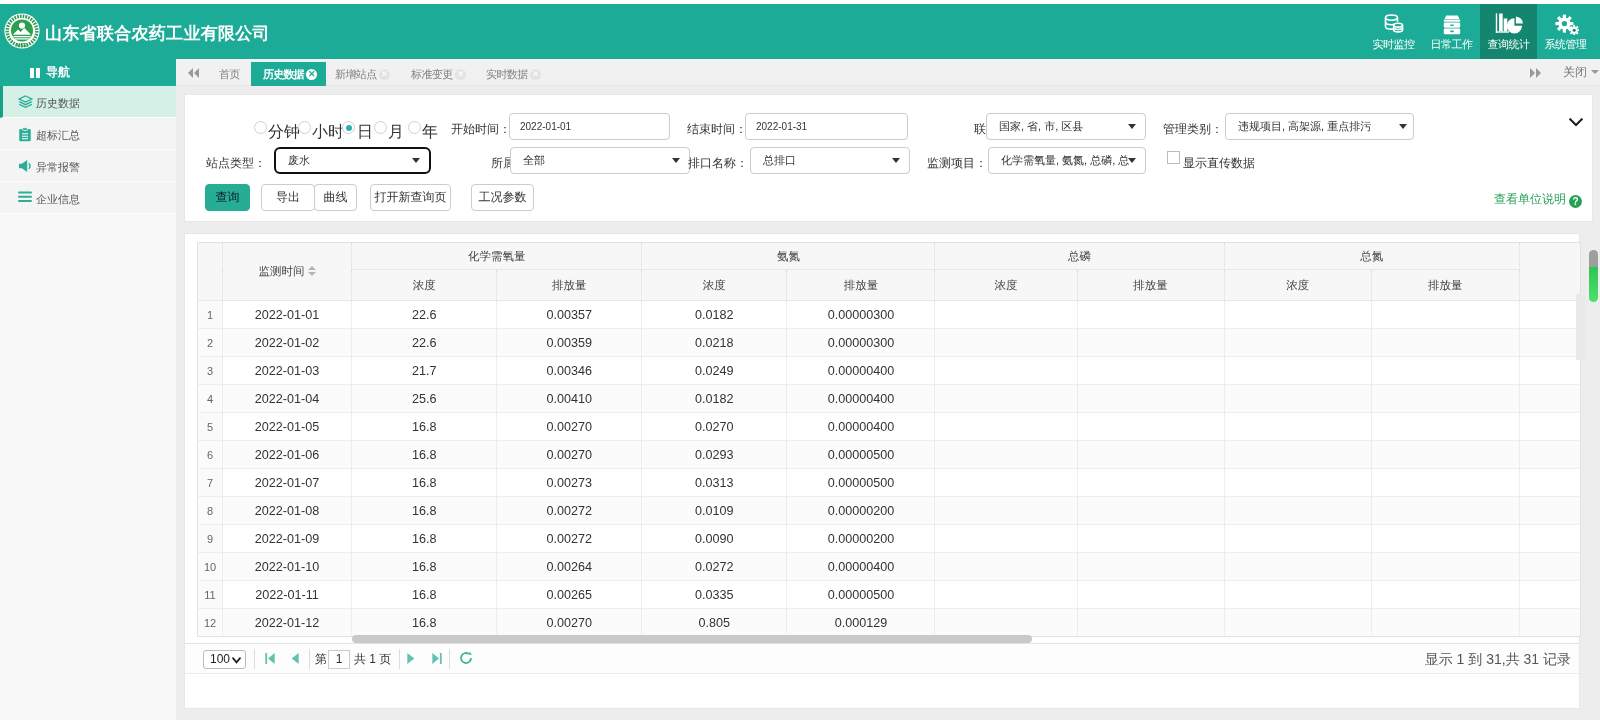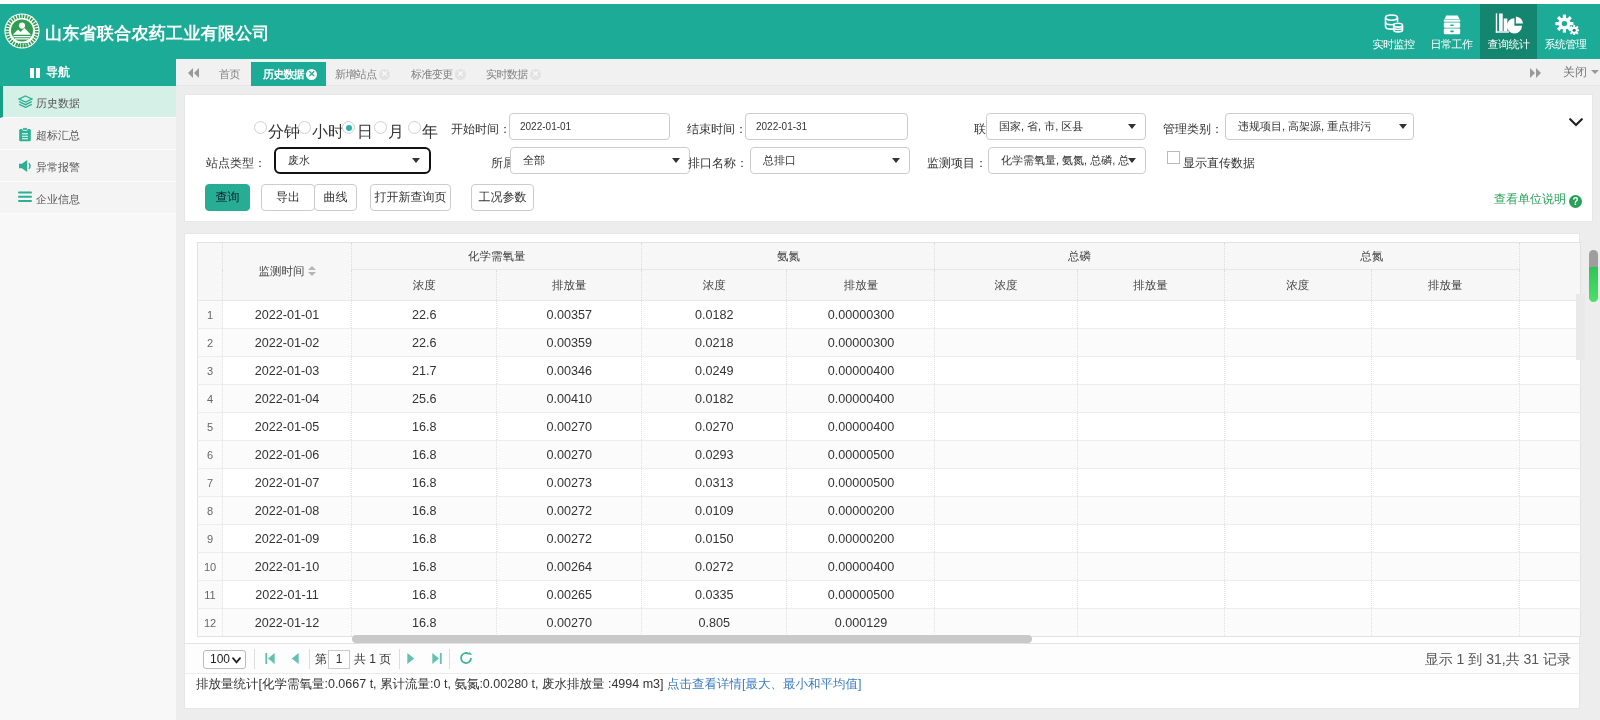--- a/index.html
+++ b/index.html
@@ -365,21 +365,21 @@
             <td></td>
             <td></td>
             <td></td>
             <td></td>
           </tr>
       <tr>
             <td class="rn">9</td>
             <td>2022-01-09</td>
             <td>16.8</td>
             <td>0.00272</td>
-            <td>0.0150</td>
+            <td>0.0090</td>
             <td>0.00000200</td>
             <td></td>
             <td></td>
             <td></td>
             <td></td>
             <td></td>
           </tr>
       <tr class="alt">
             <td class="rn">10</td>
             <td>2022-01-10</td>
@@ -446,18 +446,17 @@
           <path d="M0.3 0 v11 L7 5.5z"></path>
           <rect x="7.9" y="0" width="1.8" height="11"></rect>
         </svg>
       <div class="psep" style="left:264px;"></div>
       <svg class="picon" style="left:274px;top:7px;" width="14" height="14" viewBox="0 0 14 14" fill="none" stroke="#3db39b" stroke-width="1.8">
           <path d="M12 7 a5 5 0 1 1 -2.2-4.1"></path>
           <path d="M10.5 0.5 L10 3.6 L13 4.1z" fill="#3db39b" stroke="none"></path>
         </svg>
       <div style="position:absolute;right:8px;top:0;height:31px;line-height:31px;font-size:14px;color:#555;">显示 1 到 31,共 31 记录</div>
     </div>
-    <div id="stats">排放量统计[化学需氧量:0.0667 t, 累计流量:0 t, 氨氮:0.00280 t, 废水排放量 :4994 m3] <span class="blue">点击查看详情[最大、最小和平均值]</span></div>
   </div>
 </div>
 <div style="position:absolute;left:1576px;top:294px;width:9px;height:66px;background:#e9e9e9;"></div>
 <div style="position:absolute;left:1589px;top:250px;width:9px;height:19px;background:#9e9e9e;border-radius:5px 5px 0 0;"></div>
 <div style="position:absolute;left:1589px;top:267px;width:9px;height:35px;background:linear-gradient(#2ec457,#4ee06b);border-radius:0 0 5px 5px;"></div>
 
 </body></html>

